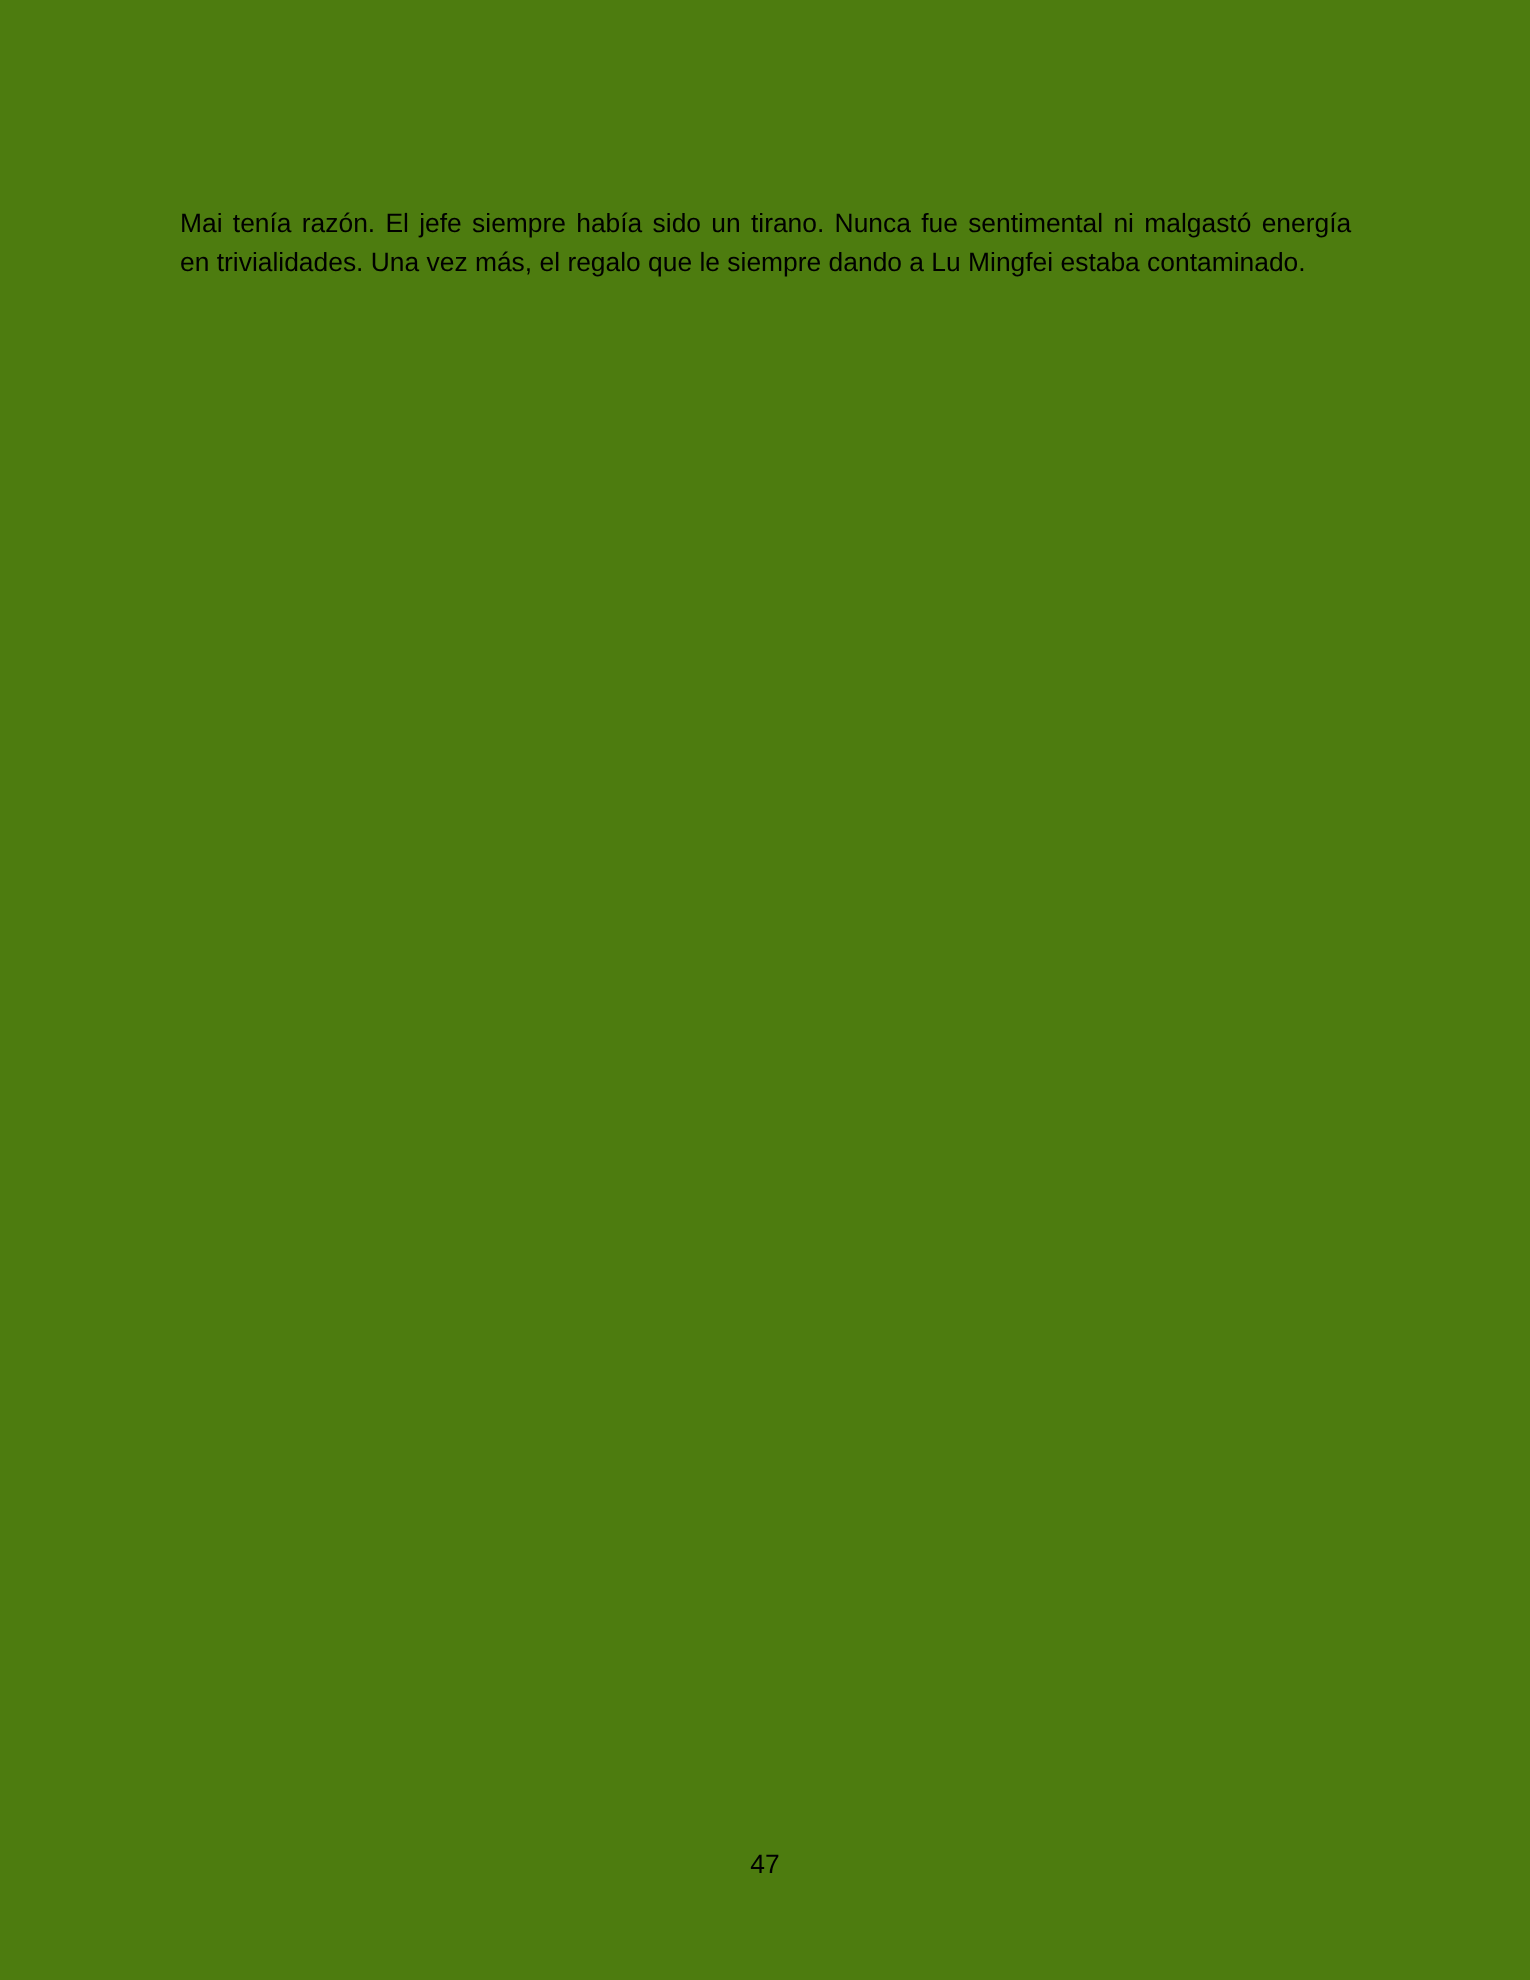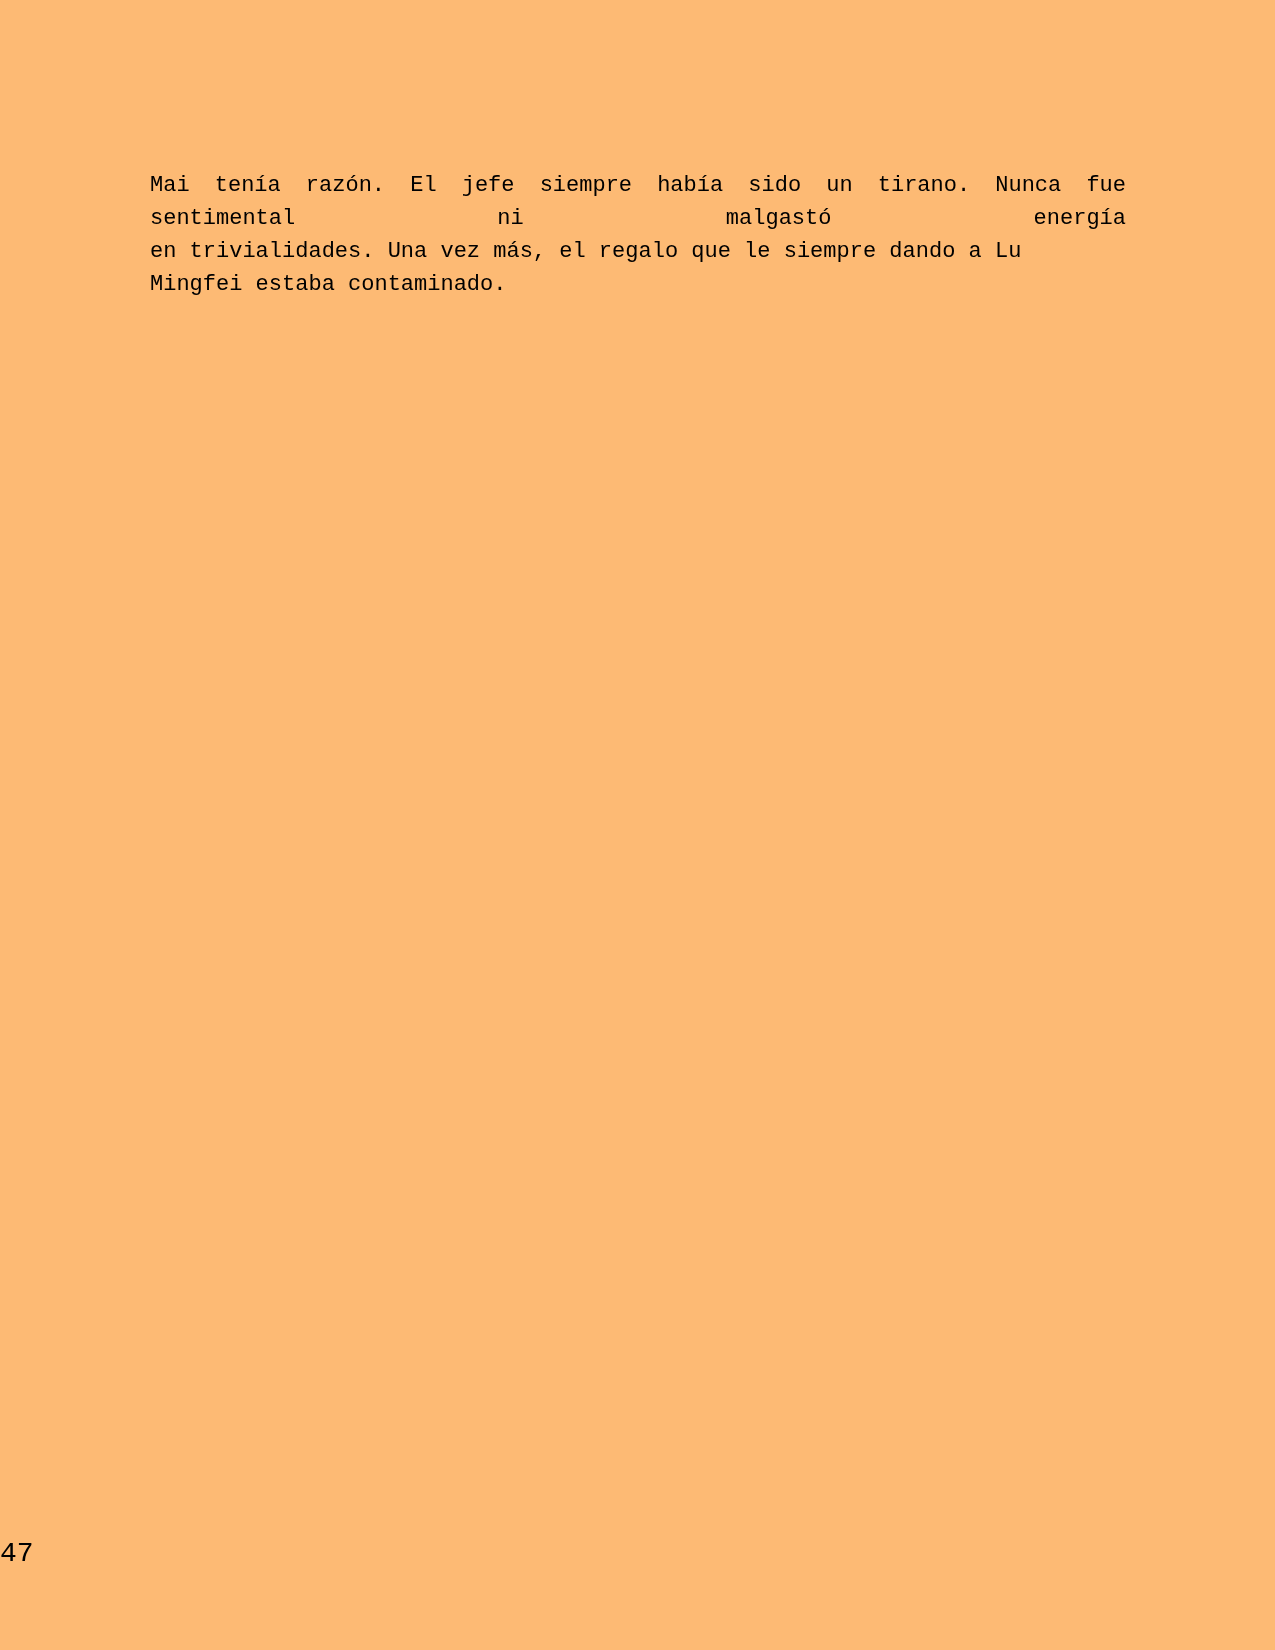--- a/index.html
+++ b/index.html
@@ -4,23 +4,23 @@
 <style>
   html, body {
     margin: 0;
     padding: 0;
     background: #ffffff;
   }
   .page {
     position: relative;
     width: 1275px;
     height: 1650px;
-    background: #fdba74;
+    background: #4d7c0f;
     overflow: hidden;
-    font-family: Liberation Mono, monospace;
+    font-family: Liberation Sans, sans-serif;
     color: #000000;
   }
   .body-text {
     position: absolute;
     left: 150px;
     top: 169px;
     width: 976px;
     font-size: 22px;
     line-height: 33px;
   }
@@ -29,21 +29,22 @@
   }
   .line.justify-full {
     text-align: justify;
     text-align-last: justify;
   }
   .page-number {
     position: absolute;
     top: 1541px;
     left: 0;
     width: 100%;
-    font-size: 28px;
+    text-align: center;
+    font-size: 22px;
     line-height: 26px;
   }
 </style>
 </head>
 <body>
 
 <div class="page">
 
   <div class="body-text">
     <div class="line justify-full">Mai tenía razón. El jefe siempre había sido un tirano. Nunca fue sentimental ni malgastó energía</div>

